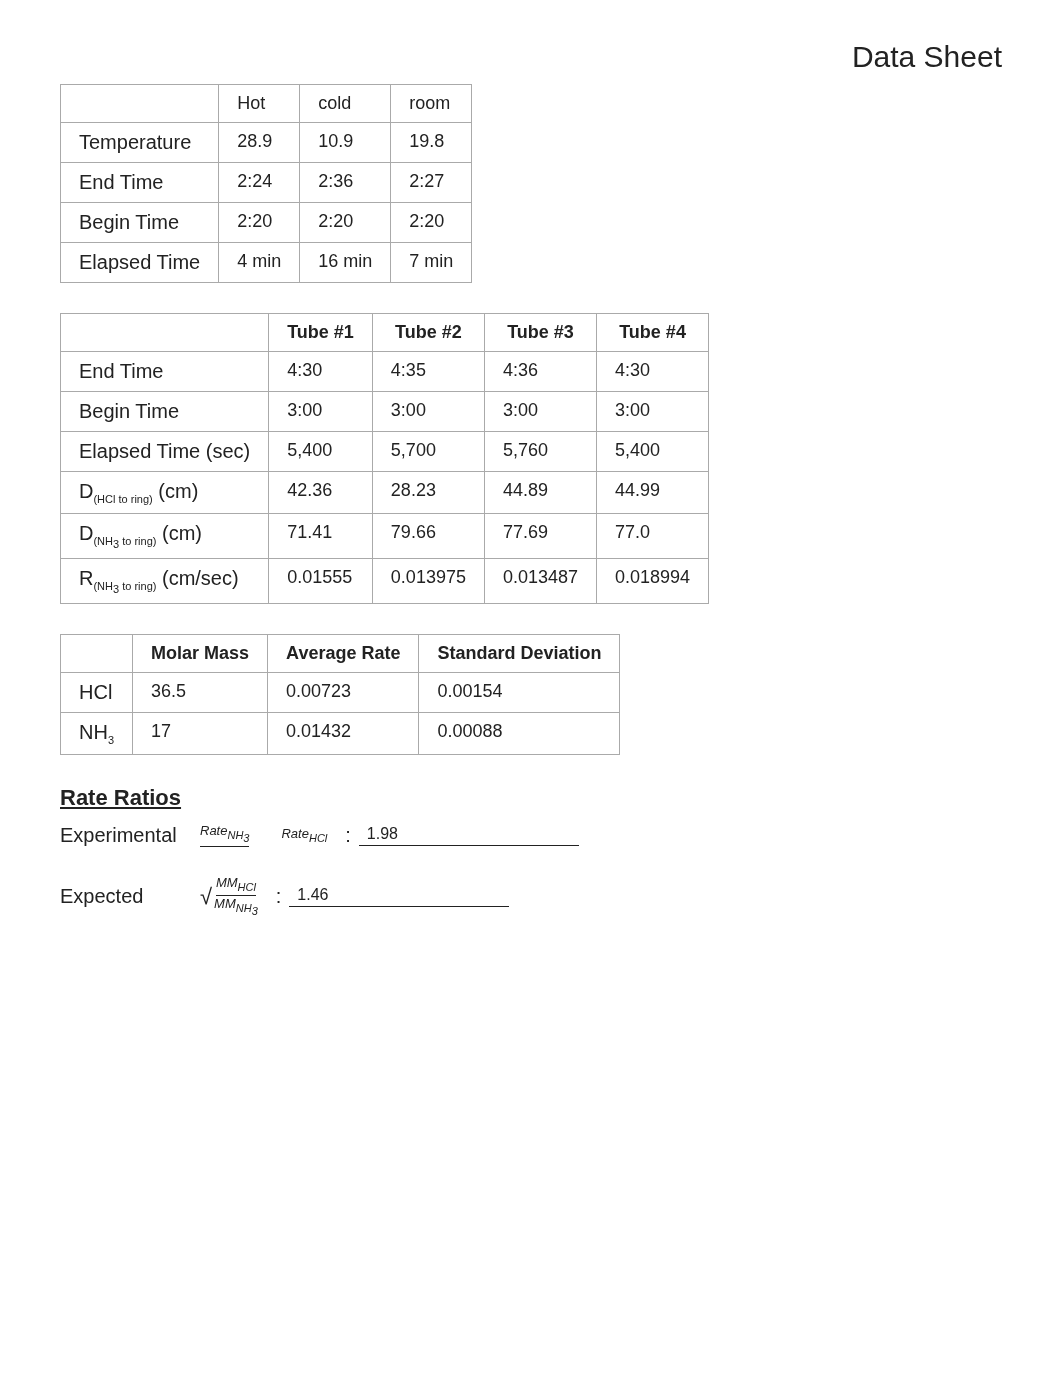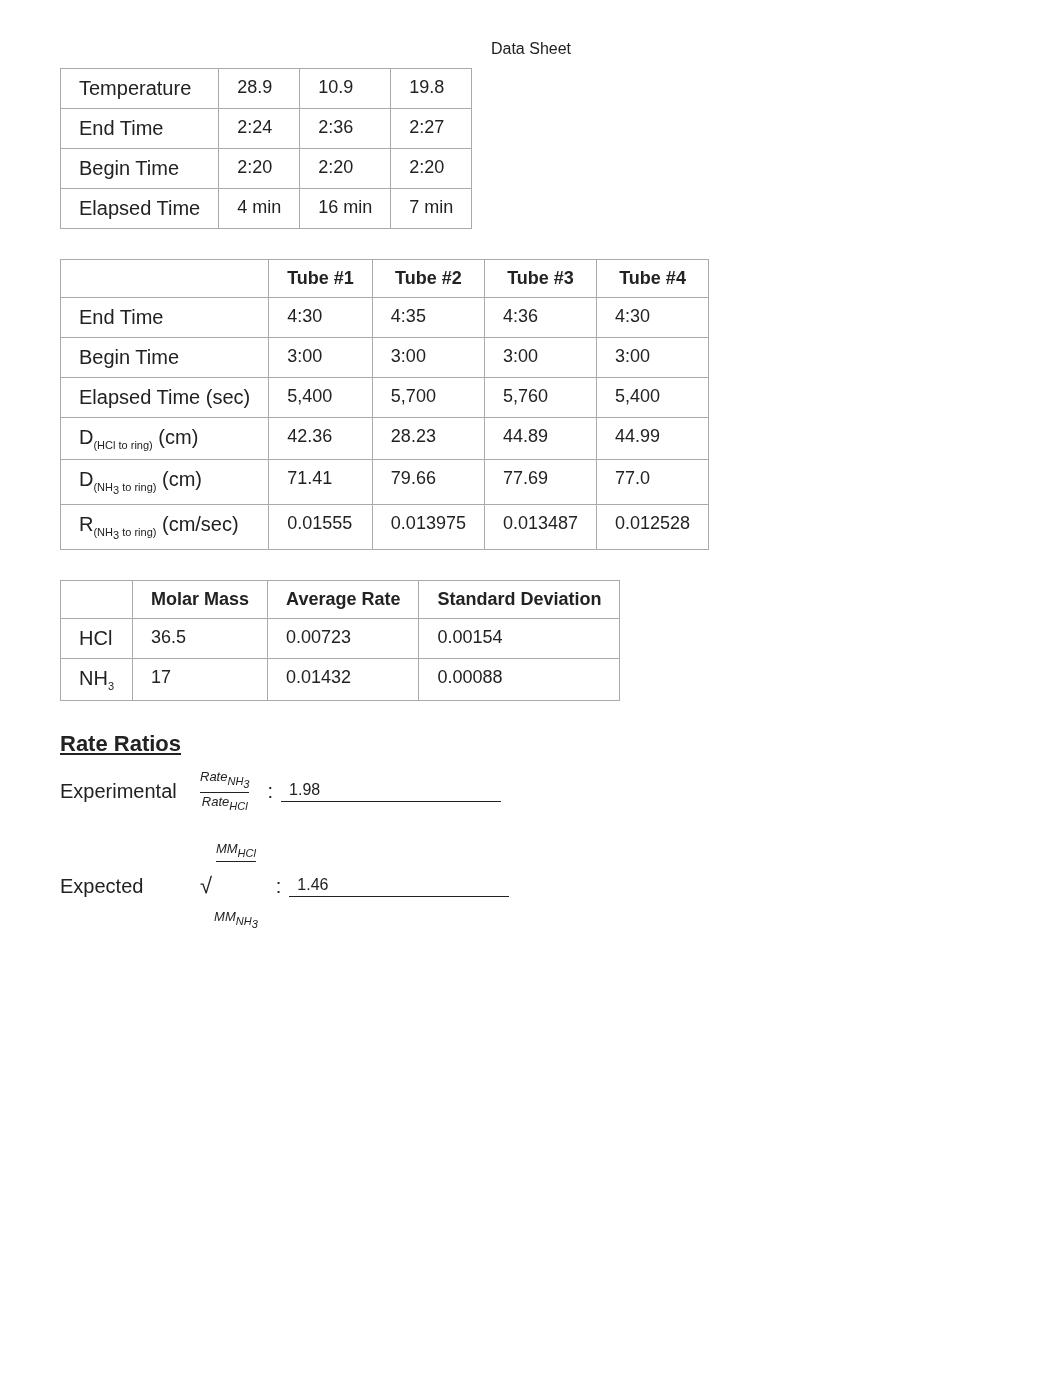--- a/index.html
+++ b/index.html
@@ -6,22 +6,22 @@
     body {
       background: #fff;
       font-family: Arial, sans-serif;
       font-size: 18px;
       color: #222;
       width: 1062px;
       min-height: 1377px;
       padding: 40px 60px;
     }
     .page-title {
-      text-align: center;
-      font-size: 16px;
+      text-align: right;
+      font-size: 30px;
       margin-bottom: 10px;
     }
     table {
       border-collapse: collapse;
       margin-bottom: 30px;
     }
     table, th, td {
       border: 1px solid #aaa;
     }
     td, th {
@@ -40,26 +40,27 @@
       margin-bottom: 28px;
       font-size: 20px;
     }
     .rate-label {
       width: 140px;
       font-size: 20px;
       font-weight: normal;
     }
     .fraction {
       display: inline-flex;
-      flex-direction: column;
+      flex-direction: row;
       align-items: center;
       font-size: 13px;
       font-style: italic;
       margin-right: 10px;
       line-height: 1.2;
+      gap: 32px;
     }
     .fraction .numerator {
       border-bottom: 1px solid #222;
       padding-bottom: 1px;
     }
     .fraction .denominator {
       padding-top: 1px;
       text-align: right;
     }
     .rate-colon {
@@ -84,21 +85,20 @@
       font-size: 22px;
       margin-right: 2px;
     }
     .sqrt-fraction {
       display: inline-flex;
       flex-direction: column;
       align-items: center;
       font-size: 13px;
       font-style: italic;
       line-height: 1.2;
-      gap: 47px;
     }
     .sqrt-fraction .numerator {
       border-bottom: 1px solid #222;
       padding-bottom: 1px;
     }
     sub {
       font-size: 11px;
     }
     .table-section {
       margin-bottom: 30px;
@@ -118,20 +118,26 @@
     }
   </style>
 </head>
 <body>
 
 <div class="page-title">Data Sheet</div>
 
 <div class="table-section">
   <table class="top-table">
     <thead>
+      <tr>
+        <td></td>
+        <td>Hot</td>
+        <td>cold</td>
+        <td>room</td>
+      </tr>
     </thead>
     <tbody>
       <tr>
         <td>Temperature</td>
         <td>28.9</td>
         <td>10.9</td>
         <td>19.8</td>
       </tr>
       <tr>
         <td>End Time</td>
@@ -200,21 +206,21 @@
         <td>71.41</td>
         <td>79.66</td>
         <td>77.69</td>
         <td>77.0</td>
       </tr>
       <tr>
         <td>R<sub>(NH<sub>3</sub> to ring)</sub> (cm/sec)</td>
         <td>0.01555</td>
         <td>0.013975</td>
         <td>0.013487</td>
-        <td>0.012528</td>
+        <td>0.018994</td>
       </tr>
     </tbody>
   </table>
 </div>
 
 <div class="table-section">
   <table class="bot-table">
     <thead>
       <tr>
         <th></th>

